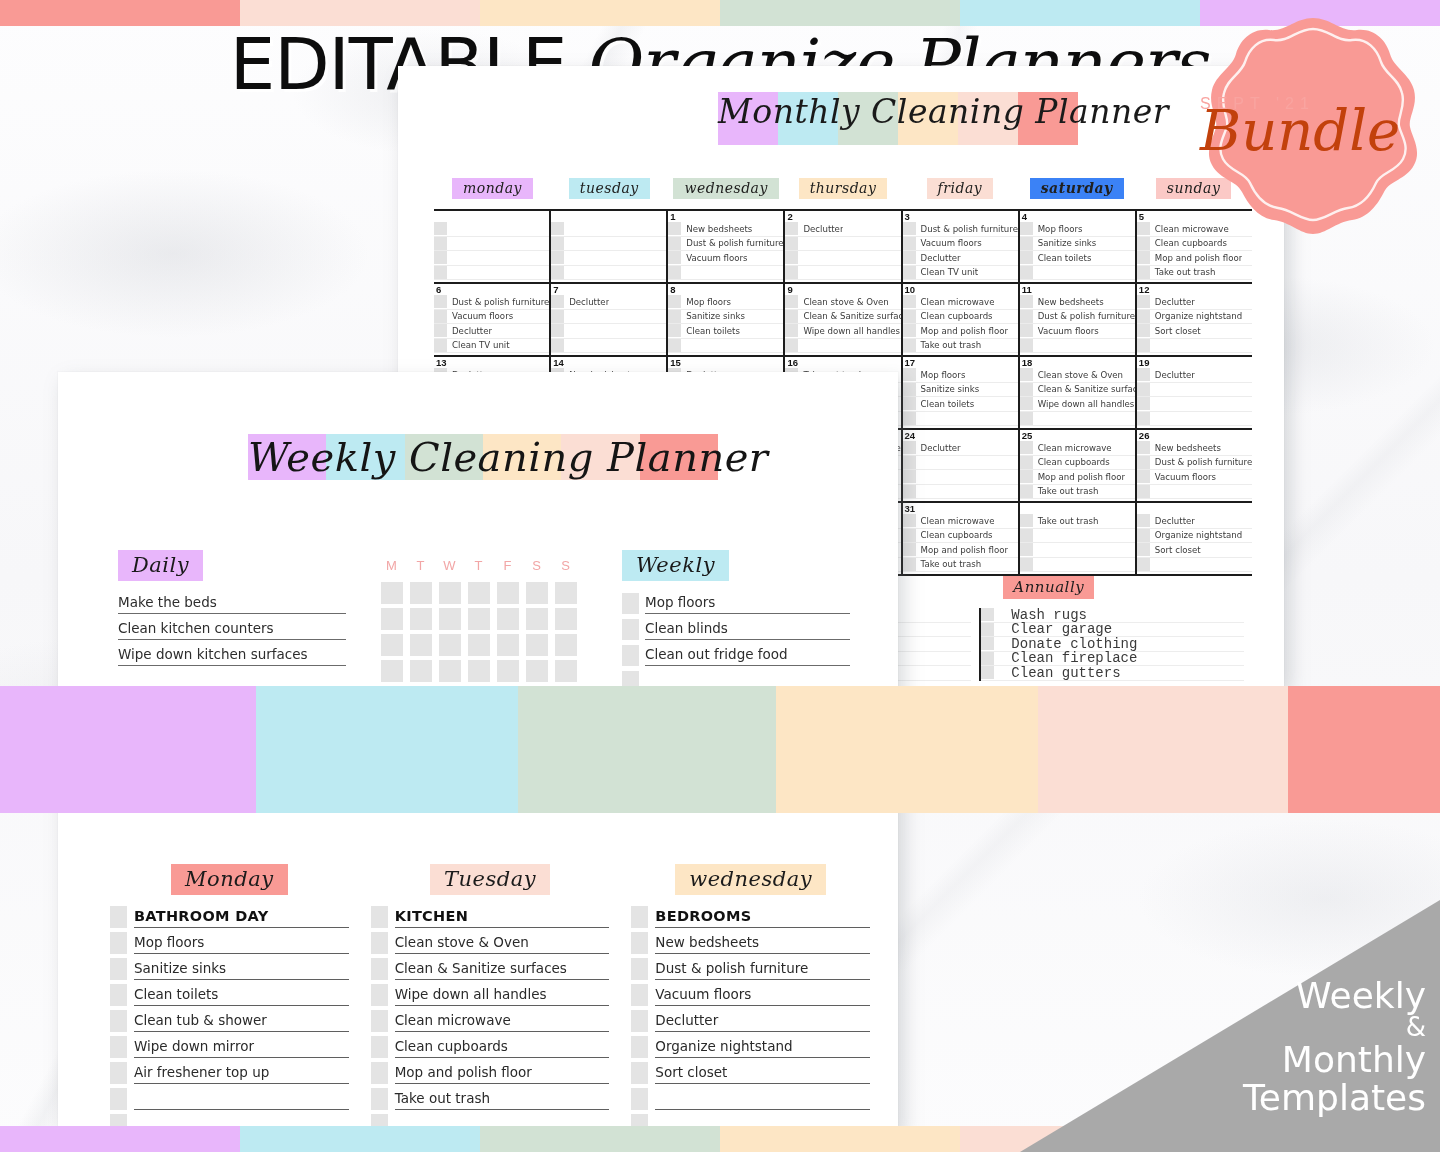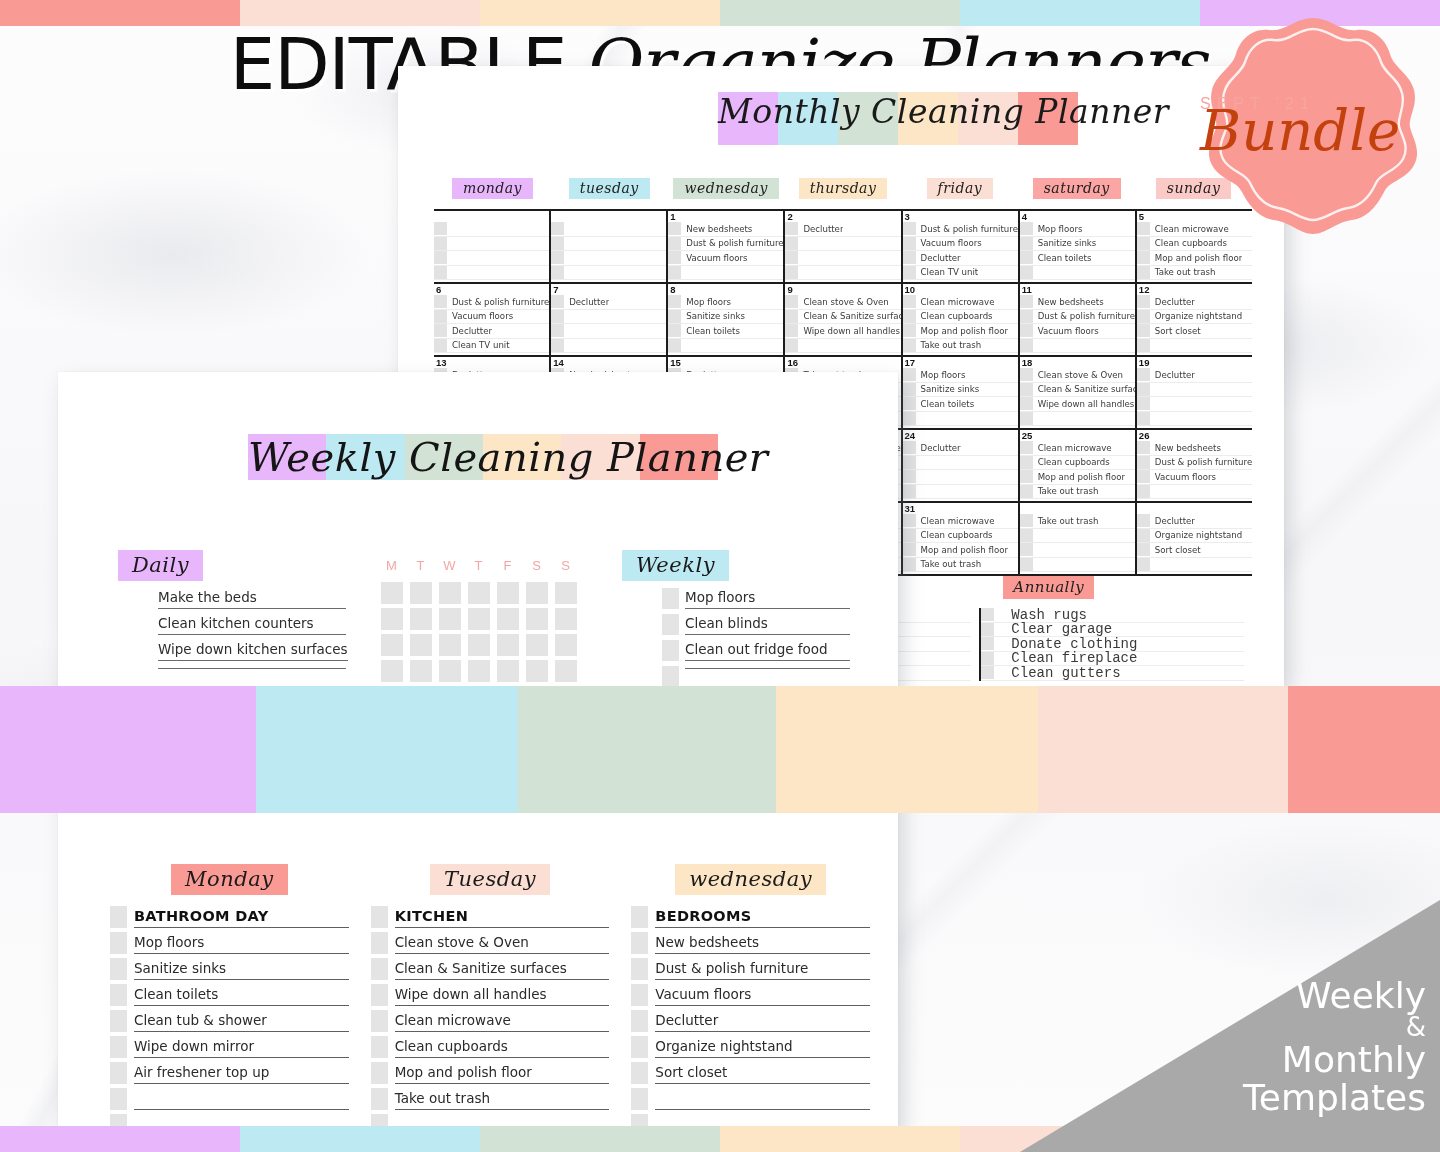--- a/index.html
+++ b/index.html
@@ -119,21 +119,21 @@
   }
 
   .wk-section-head { position: relative; height: 34px; }
   .wk-section-head span { display: inline-block; padding: 3px 14px 4px; font-size: 21px; color: #1a1a1a; }
 
   #daily-col  { position: absolute; left: 60px;  top: 178px; width: 228px; }
   #weekly-col { position: absolute; left: 564px; top: 178px; width: 228px; }
   #tracker-col{ position: absolute; left: 312px; top: 186px; width: 218px; }
 
   .wk-list { margin-top: 4px; }
-  .wk-item { display: flex; align-items: flex-start; height: 26px; margin-left: 40px; }
+  .wk-item { display: flex; align-items: flex-end; height: 26px; }
   .wk-item .box { width: 17px; height: 21px; background: #e4e4e4; flex: none; margin-right: 6px; }
   .wk-item .line { flex: 1; border-bottom: 1px solid #6b6b6b; padding-bottom: 2px; }
   .wk-item .line span {
     font-family: "DejaVu Sans", sans-serif; font-size: 13.5px; color: #2d2d2d; white-space: nowrap;
   }
 
   #dow-row { display: flex; justify-content: space-between; width: 196px; margin: 0 auto 9px; }
   #dow-row div { width: 22px; text-align: center; font-size: 13px; color: #f2a6a6; letter-spacing: 1px; font-family: "Liberation Sans", sans-serif; }
   .track-row { display: flex; justify-content: space-between; width: 196px; margin: 0 auto 4px; }
   .track-row div { width: 22px; height: 22px; background: #e4e4e4; }
@@ -220,21 +220,21 @@
       </div>
     <div id="monthly-title-text" class="script">Monthly Cleaning Planner</div>
   </div>
 
   <div id="month-head">
       <div class="month-head-cell"><span class="script" style="background: rgb(232, 182, 251);">monday</span></div>
       <div class="month-head-cell"><span class="script" style="background: rgb(189, 234, 242);">tuesday</span></div>
       <div class="month-head-cell"><span class="script" style="background: rgb(210, 226, 212);">wednesday</span></div>
       <div class="month-head-cell"><span class="script" style="background: rgb(253, 230, 197);">thursday</span></div>
       <div class="month-head-cell"><span class="script" style="background: rgb(251, 222, 212);">friday</span></div>
-      <div class="month-head-cell"><span class="script" style="background: #fca5a5;">saturday</span></div>
+      <div class="month-head-cell"><span class="script" style="background: #3b82f6; font-weight: bold;">saturday</span></div>
       <div class="month-head-cell"><span class="script" style="background: rgb(251, 201, 198);">sunday</span></div>
     </div>
 
   <div id="month-grid">
       <div class="month-row">
         <div class="month-cell">
           <div class="mtask-list">
             <div class="mtask">
               <div class="box"></div>
               <div class="txt"></div>

